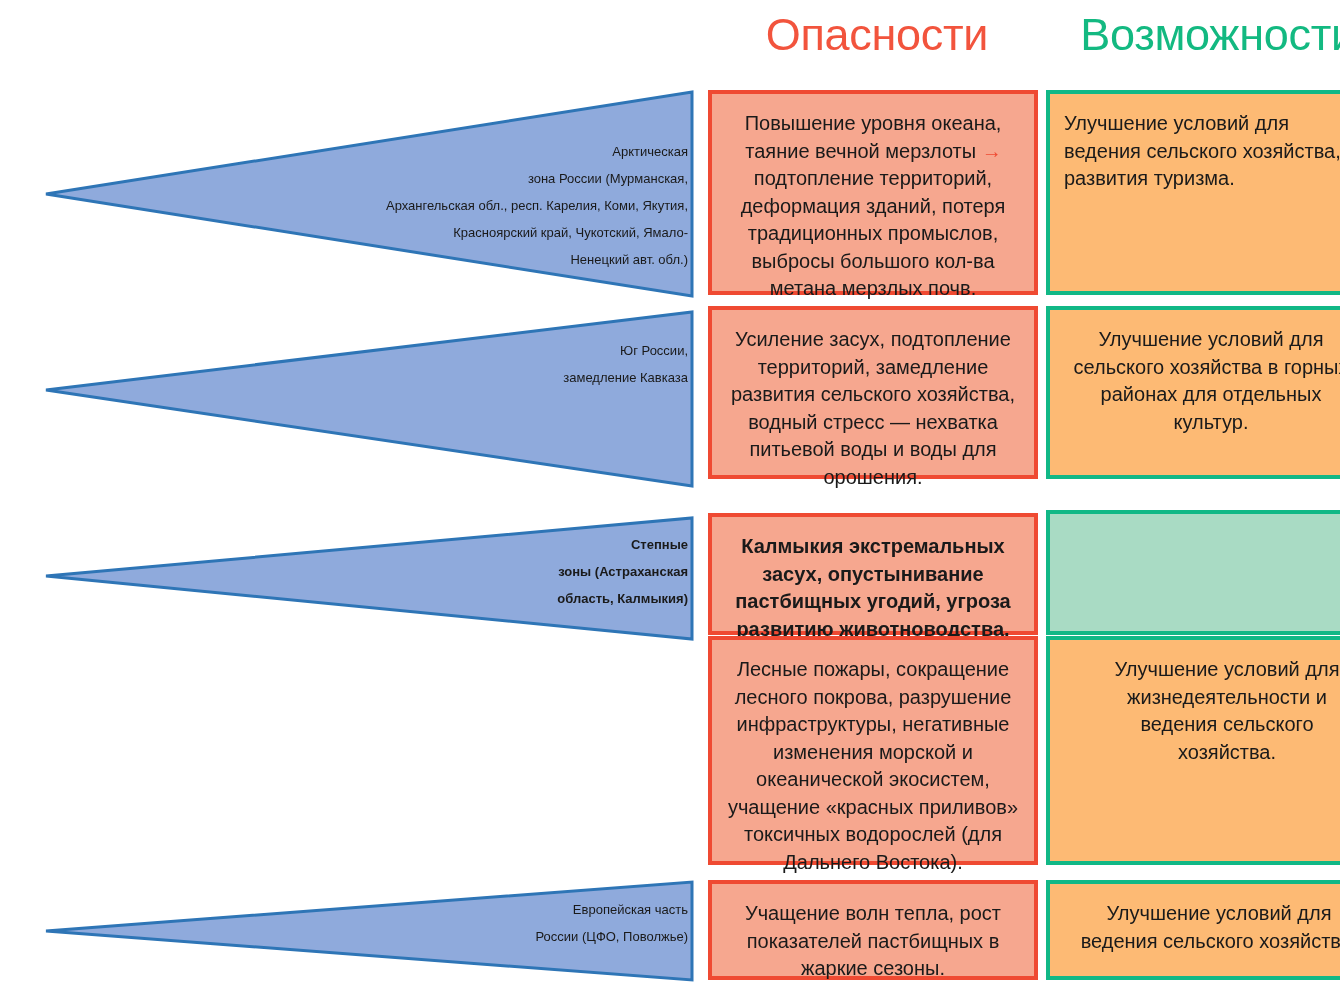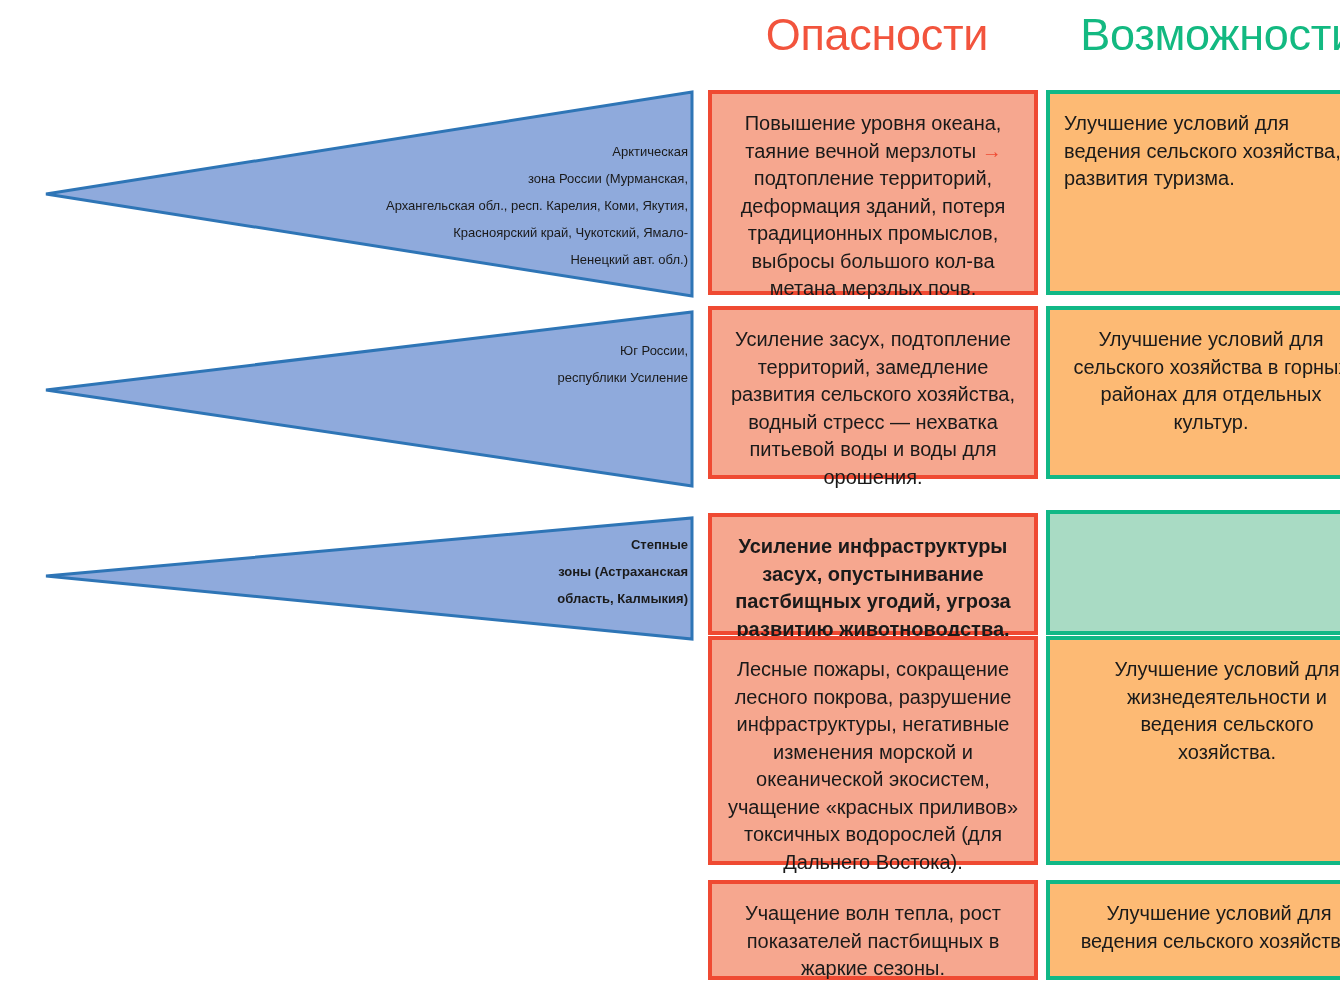--- a/index.html
+++ b/index.html
@@ -144,57 +144,64 @@
       <span class="txt">Улучшение условий для ведения сельского хозяйства, развития туризма.</span>
     </div>
   </div>
 
   <div class="row" style="top:310px; height:178px;">
     <div class="region-wrap">
       <svg class="region-svg" viewBox="0 0 660 178" preserveAspectRatio="none">
         <polygon points="656,2 656,176 10,80" fill="#8faadc" stroke="#2e75b6" stroke-width="3" vector-effect="non-scaling-stroke"></polygon>
       </svg>
       <div class="region-label" style="top:27px;"><span style="white-space:pre-line;">Юг России,
-республики Усиление</span></div>
+замедление Кавказа</span></div>
     </div>
     <div class="cell cell-opp" style="top:-4px; height:173px;">
       <span class="txt">Улучшение условий для сельского хозяйства в горных районах для отдельных культур.</span>
     </div>
     <div class="cell cell-danger" style="top:-4px; height:173px;">
       <span class="txt">Усиление засух, подтопление территорий, замедление развития сельского хозяйства, водный стресс — нехватка питьевой воды и воды для орошения.</span>
     </div>
   </div>
 
   <div class="row" style="top:516px; height:125px;font-weight:bold;">
     <div class="region-wrap">
       <svg class="region-svg" viewBox="0 0 660 125" preserveAspectRatio="none">
         <polygon points="656,2 656,123 10,60" fill="#8faadc" stroke="#2e75b6" stroke-width="3" vector-effect="non-scaling-stroke"></polygon>
       </svg>
       <div class="region-label" style="top:15px;"><span style="white-space:pre-line;">Степные
 зоны (Астраханская
 область, Калмыкия)</span></div>
     </div>
     <div class="cell cell-danger" style="top:-3px; height:122px;">
-      <span class="txt">Усиление инфраструктуры засух, опустынивание пастбищных угодий, угроза развитию животноводства.</span>
+      <span class="txt">Калмыкия экстремальных засух, опустынивание пастбищных угодий, угроза развитию животноводства.</span>
     </div>
     <div class="cell cell-opp empty" style="top:-6px; height:125px;">
       <span class="txt"></span>
     </div>
   </div>
 
   <div class="row" style="top:640px; height:231px;">
     <div class="cell cell-danger" style="top:-4px; height:229px;">
       <span class="txt">Лесные пожары, сокращение лесного покрова, разрушение инфраструктуры, негативные изменения морской и океанической экосистем, учащение «красных приливов» токсичных водорослей (для Дальнего Востока).</span>
     </div>
     <div class="cell cell-opp" style="top:-4px; height:229px;padding-left:46px;">
       <span class="txt">Улучшение условий для жизнедеятельности и ведения сельского хозяйства.</span>
     </div>
   </div>
 
   <div class="row" style="top:880px; height:102px;">
+    <div class="region-wrap">
+      <svg class="region-svg" viewBox="0 0 660 102" preserveAspectRatio="none">
+        <polygon points="656,2 656,100 10,51" fill="#8faadc" stroke="#2e75b6" stroke-width="3" vector-effect="non-scaling-stroke"></polygon>
+      </svg>
+      <div class="region-label" style="top:16px;"><span style="white-space:pre-line;">Европейская часть
+России (ЦФО, Поволжье)</span></div>
+    </div>
     <div class="cell cell-danger" style="top:0px; height:100px;">
       <span class="txt">Учащение волн тепла, рост показателей пастбищных в жаркие сезоны.</span>
     </div>
     <div class="cell cell-opp" style="top:0px; height:100px;padding-left:30px;">
       <span class="txt">Улучшение условий для ведения сельского хозяйства.</span>
     </div>
   </div>
 
 </div>
 

